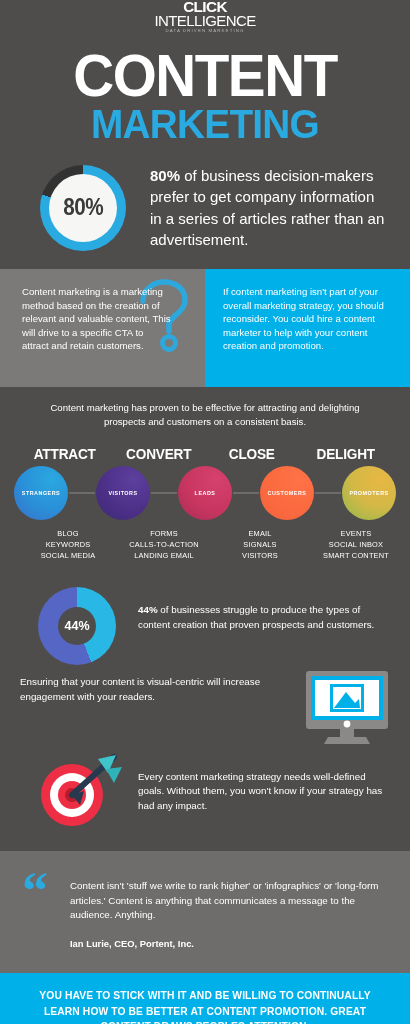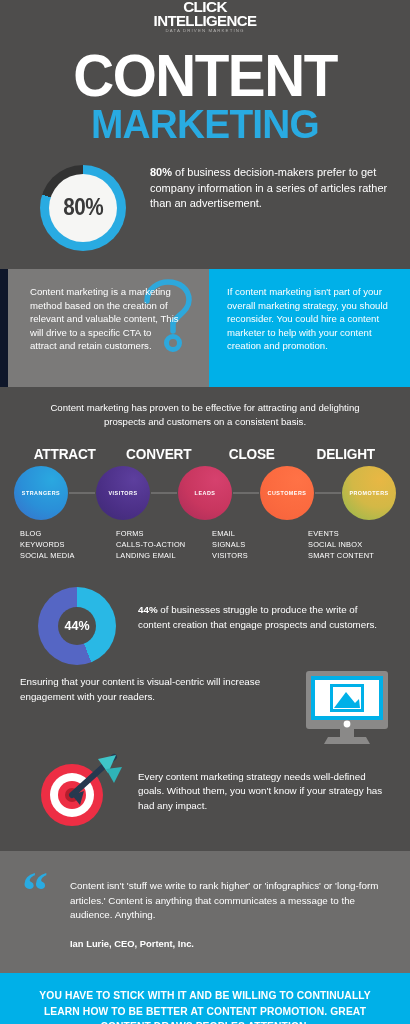--- a/index.html
+++ b/index.html
@@ -13,21 +13,21 @@
 
   
   .hero { background:#4e4d4c; padding-bottom:6px; }
   .logo { text-align:center; line-height:0.92; }
   .logo-1 {
     font-size:15px; font-weight:bold; letter-spacing:-0.6px;
     color:#ffffff; display:block;
     transform:scaleX(1.02);
   }
   .logo-2 {
-    font-size:15px; font-weight:bold; letter-spacing:-0.6px;
+    font-size:15px; font-weight:normal; letter-spacing:-0.6px;
     color:#ffffff; display:block;
   }
   .logo-tag {
     font-size:4.4px; letter-spacing:1.1px; color:#b4b2b0; display:block;
     margin-top:1px;
   }
   .title-1 {
     text-align:center; font-size:59px; font-weight:bold; color:#ffffff;
     letter-spacing:-1.5px; line-height:0.92; margin-top:16px;
     transform:scaleX(0.96);
@@ -46,26 +46,26 @@
   .donut80 .hole {
     position:absolute; top:9px; left:9px; width:68px; height:68px;
     border-radius:50%; background:#f6f6f4;
     display:flex; align-items:center; justify-content:center;
   }
   .donut80 .hole span {
     font-size:23px; font-weight:bold; color:#3a3a3a; letter-spacing:-0.5px;
     transform:scaleX(0.9);
   }
   .stat80-text {
-    margin-left:24px; font-size:11px; line-height:1.43; color:#ffffff;
+    margin-left:24px; font-size:15px; line-height:1.43; color:#ffffff;
   }
   .stat80-text b { font-weight:bold; }
 
   
-  .boxes { display:flex; background:#0f172a; padding:0 0 0 8px;justify-content:center; }
+  .boxes { display:flex; background:#0f172a; padding:0 0 0 0;justify-content:center; }
   .box-left {
     width:205px; background:#7b7a79; padding:16px 14px 16px 22px;
     position:relative; min-height:118px;
   }
   .box-left p { font-size:9.6px; line-height:1.42; color:#ffffff; position:relative; z-index:2; width:150px; }
   .qmark {
     position:absolute; right:14px; top:10px; z-index:1; opacity:0.95;
   }
   .box-right {
     width:205px; background:#00b0e8; padding:16px 16px 16px 18px; min-height:118px;
@@ -92,21 +92,21 @@
     font-size:5.4px; font-weight:bold; letter-spacing:0.5px; color:#ffffff;
   }
   .conn { flex:1 1 auto; height:1.5px; background:#6d6c6b; margin:0 1px; max-width:26px; }
   .c1 { background:radial-gradient(circle at 70% 25%, #2aa8e0 0%, #2a8fd8 55%, #3a6ec8 100%); }
   .c2 { background:radial-gradient(circle at 70% 25%, #5d3f9e 0%, #4b2f86 60%, #3d2a72 100%); }
   .c3 { background:radial-gradient(circle at 70% 25%, #d6416e 0%, #c8365f 55%, #a82c58 100%); }
   .c4 { background:radial-gradient(circle at 70% 25%, #ff7246 0%, #fb6a3f 55%, #f4613c 100%); }
   .c5 { background:radial-gradient(circle at 70% 25%, #e8b744 0%, #d3b846 50%, #8fb94e 100%); }
   .sublabels { display:flex; padding:8px 6px 0 6px; }
   .sublabels div {
-    flex:1; font-size:7.4px; line-height:1.5;
+    flex:1; text-align:center; font-size:7.4px; line-height:1.5;
     color:#ffffff; letter-spacing:0.2px;
   }
   .sublabels .blank { flex:0 0 14px; }
 
   
   .stat44 { display:flex; align-items:flex-start; background:#4e4d4c; padding:16px 20px 0 20px; }
   .donut44 { width:78px; height:78px; position:relative; flex:0 0 78px; margin-left:18px; }
   .donut44 .ring {
     width:78px; height:78px; border-radius:50%;
     background:conic-gradient(from 0deg, #29b8e5 0 44%, #5566c4 44% 100%);
@@ -235,21 +235,21 @@
 </div>
 
 <div class="band stat44">
   <div class="donut44">
     <div class="ring"></div>
     <div class="hole">
       <span>44%</span>
     </div>
   </div>
   <div class="stat44-text">
-    <b>44%</b><span> of businesses struggle to produce the write of content creation that engage prospects and customers.</span>
+    <b>44%</b><span> of businesses struggle to produce the types of content creation that proven prospects and customers.</span>
   </div>
 </div>
 
 <div class="band visual">
   <p>Ensuring that your content is visual-centric will increase engagement with your readers.</p>
   <svg class="monitor" width="86" height="78" viewBox="0 0 86 78">
     <rect x="2" y="2" width="82" height="58" rx="3" fill="#8a8988"></rect>
     <rect x="7" y="7" width="72" height="44" fill="#00b0e8"></rect>
     <rect x="11" y="11" width="64" height="36" fill="#ffffff"></rect>
     <rect x="26" y="15" width="34" height="28" fill="#00b0e8"></rect>

